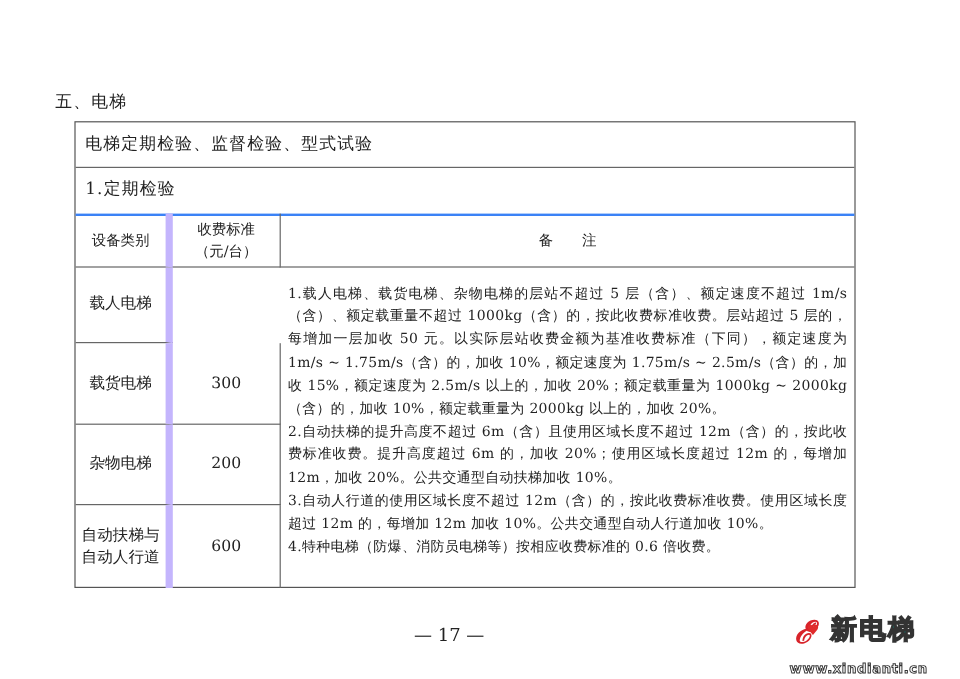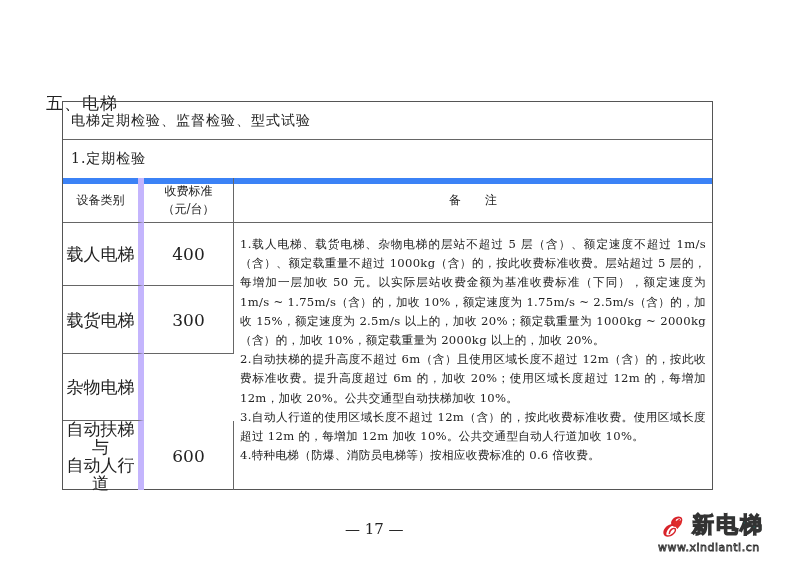--- a/index.html
+++ b/index.html
@@ -1,43 +1,43 @@
 <!DOCTYPE html>
 <html><head>
 <meta charset="utf-8">
 <style>
   html, body { margin: 0; padding: 0; }
   body {
     width: 800px; height: 566px; background: #ffffff; position: relative; overflow: hidden;
     font-family: "DejaVu Serif", "Liberation Serif", serif; color: #222;
   }
-  .section-title { position: absolute; left: 46px; top: 92px; font-size: 17px; letter-spacing: 1px; text-align: center; }
+  .section-title { position: absolute; left: 46px; top: 76px; font-size: 14px; letter-spacing: 1px; text-align: center; }
   .tbl { position: absolute; left: 62px; top: 101px; width: 651px; height: 389px; border: 1px solid #555; box-sizing: border-box; }
   .row-title { position: absolute; left: 0; right: 0; top: 0; height: 37px; border-bottom: 1px solid #666;
     font-size: 14px; line-height: 37px; padding-left: 8px; letter-spacing: 1px; }
-  .row-sub { position: absolute; left: 0; right: 0; top: 37px; height: 39px; border-bottom: 6px solid #3b82f6;
+  .row-sub { position: absolute; left: 0; right: 0; top: 37px; height: 39px; border-bottom: 2px solid #3b82f6;
     font-size: 14px; line-height: 39px; padding-left: 8px; letter-spacing: 1px; }
   .hdr { position: absolute; top: 76px; height: 45px; border-bottom: 1px solid #666; font-size: 12px;
     display: flex; align-items: center; justify-content: center; text-align: center; box-sizing: border-box; line-height: 18px; }
   .c1 { left: 0; width: 81px; border-right: 6px solid #c4b5fd; }
   .c2 { left: 81px; width: 90px; border-right: 1px solid #666; }
   .c3 { left: 171px; right: 0; }
-  .cell { position: absolute; font-size: 17px; display: flex; align-items: center; justify-content: center;
+  .cell { position: absolute; font-size: 13px; display: flex; align-items: center; justify-content: center;
     text-align: center; box-sizing: border-box; border-bottom: 1px solid #666; line-height: 18px; }
   .cell.last { border-bottom: none; }
   .notes { position: absolute; left: 171px; right: 0; top: 121px; bottom: 0; padding: 12px 6px 0 6px;
     font-size: 11.6px; line-height: 19.2px; text-align: justify; letter-spacing: 0.3px; }
   .notes p { margin: 0; }
   .page-num { position: absolute; left: 345px; top: 520px; font-size: 15px; }
   .logo { position: absolute; left: 658px; top: 508px; width: 140px; height: 50px; }
   .logo-mark { position: absolute; left: 4px; top: 0; font-size: 26px; color: #d8232a; font-style: italic; font-weight: bold; font-family: "DejaVu Serif", serif; }
   .logo-heart { position: absolute; left: 14px; top: 10px; font-size: 12px; color: #e02b2b; }
   .logo-text { position: absolute; left: 34px; top: 2px; font-size: 22px; font-weight: bold; color: #0f766e;
     -webkit-text-stroke: 1.2px #333; font-family: "DejaVu Sans", sans-serif; letter-spacing: 2px; }
-  .logo-url { position: absolute; left: 0; top: 33px; font-size: 11px; font-weight: normal; color: #fff;
+  .logo-url { position: absolute; left: 0; top: 43px; font-size: 11px; font-weight: bold; color: #fff;
     -webkit-text-stroke: 0.8px #333; font-family: "DejaVu Sans", sans-serif; letter-spacing: 0.5px; }
 </style>
 </head>
 <body>
 
 <div class="section-title">五、电梯</div>
 
 <div class="tbl">
   <div class="row-title">电梯定期检验、监督检验、型式试验</div>
   <div class="row-sub">1.定期检验</div>
@@ -49,26 +49,26 @@
     <span>备　　注</span>
   </div>
   <div class="hdr c2">
     <div>
       <div>收费标准</div>
       <div>（元/台）</div>
     </div>
   </div>
 
   <div class="cell c1" style="top:121px;height:63px;">载人电梯</div>
-  <div class="cell c2" style="top:121px;height:63px;">400</div>
 
   <div class="cell c1" style="top:184px;height:68px;">载货电梯</div>
   <div class="cell c2" style="top:184px;height:68px;">300</div>
 
   <div class="cell c1" style="top:252px;height:67px;">杂物电梯</div>
+  <div class="cell c2" style="top:252px;height:67px;">200</div>
 
   <div class="cell c1 last" style="top:319px;height:69px;">
     <div>
       <div>自动扶梯与</div>
       <div>自动人行道</div>
     </div>
   </div>
   <div class="cell c2 last" style="top:319px;height:69px;">600</div>
 
   <div class="notes">

